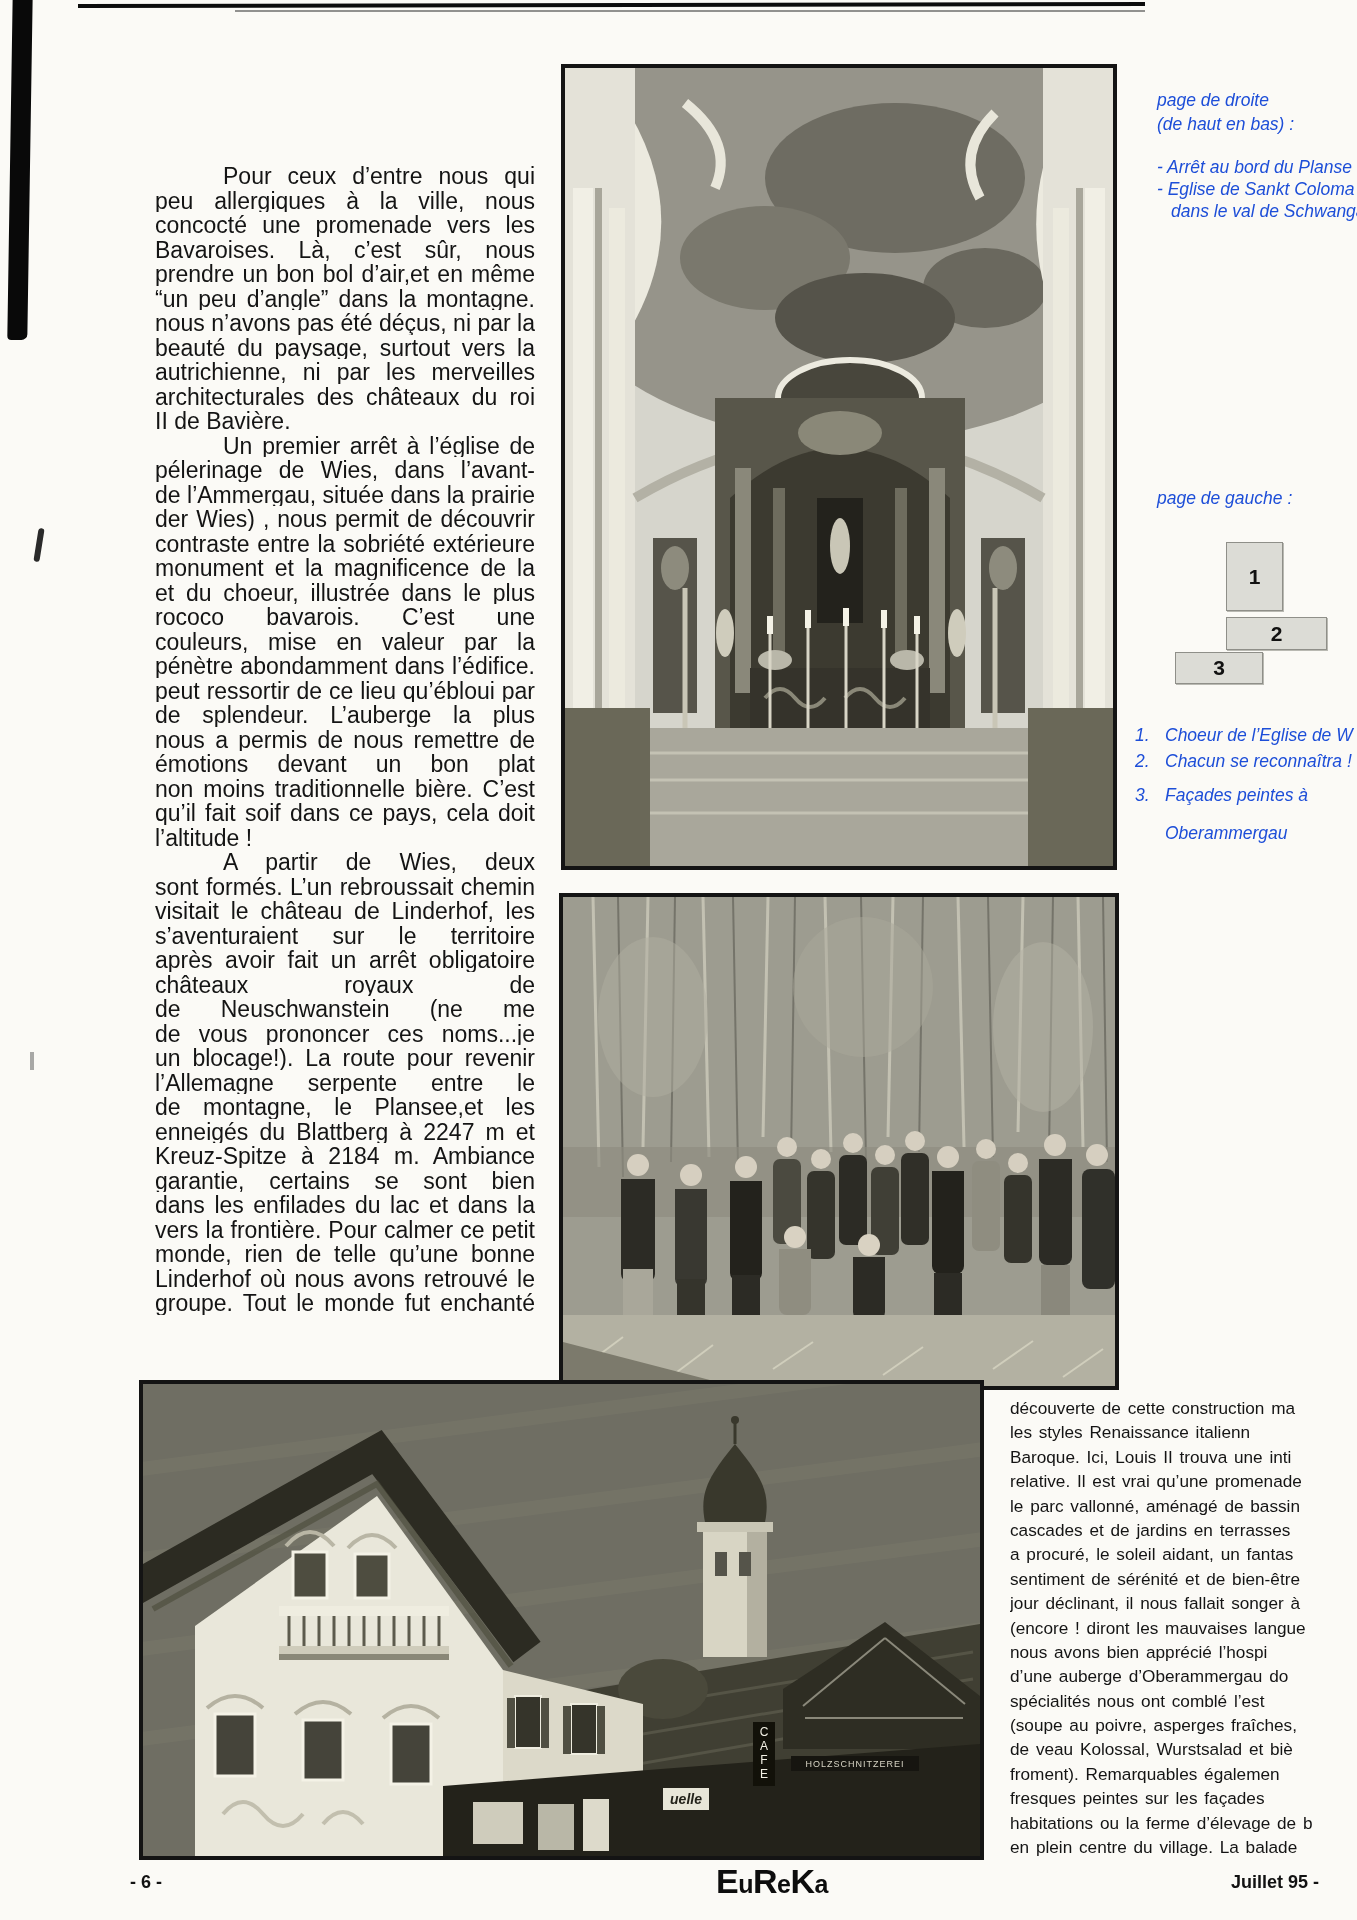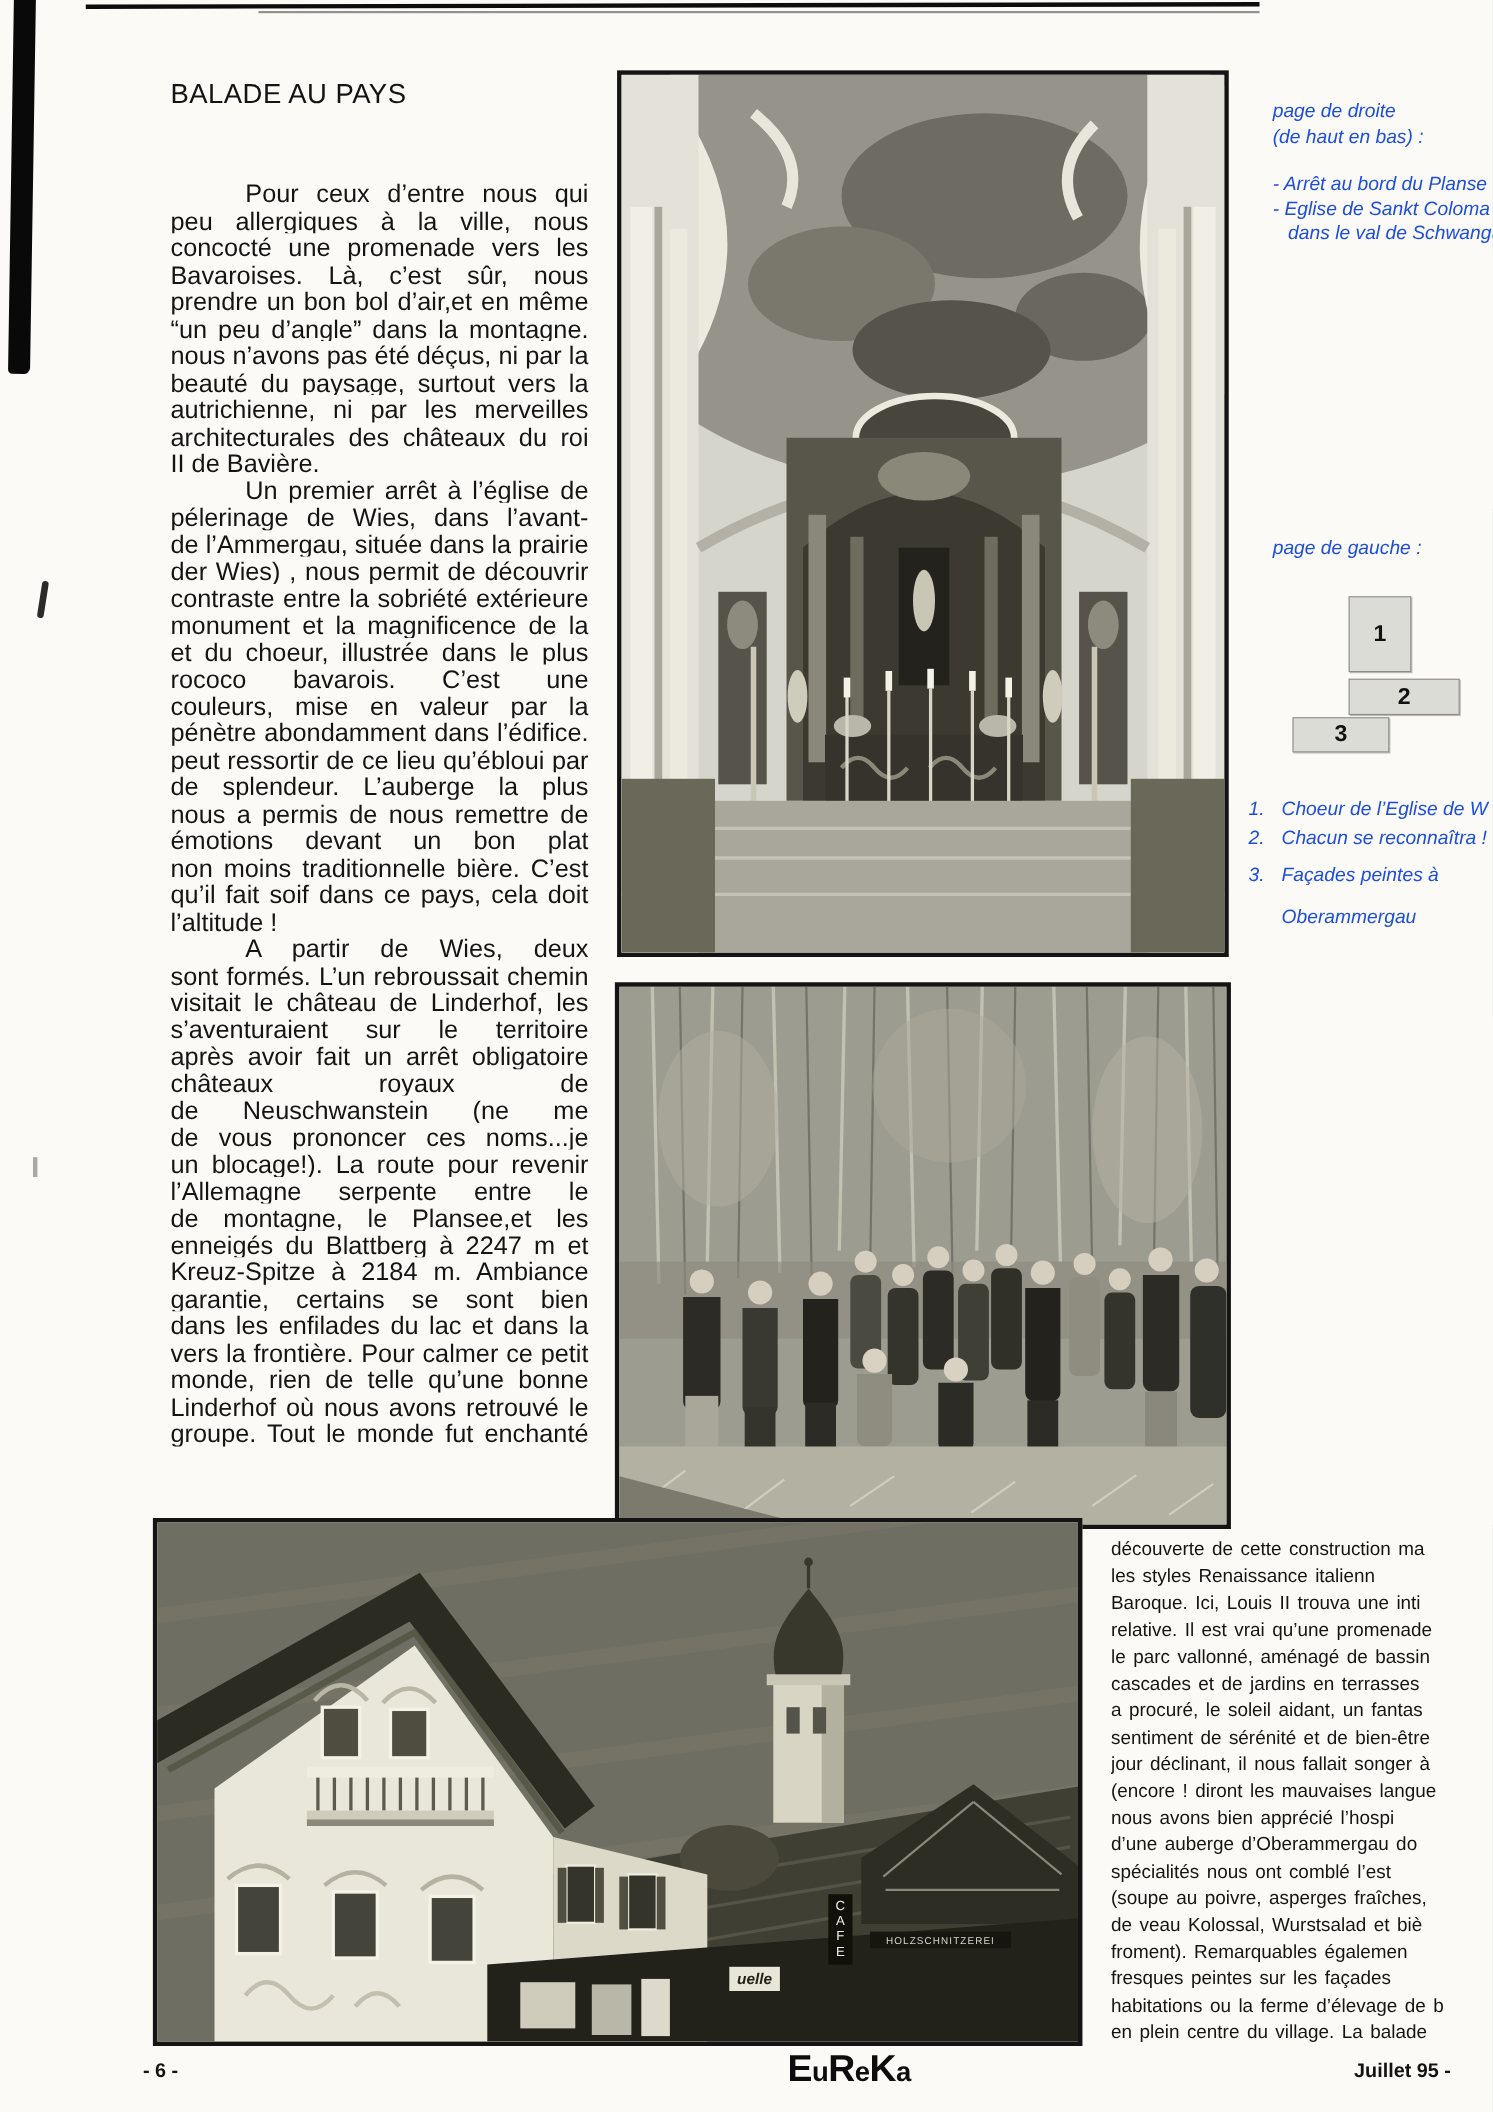--- a/index.html
+++ b/index.html
@@ -59,21 +59,20 @@
 
 <div class="page">
 
   <div class="scanline1"></div>
   <div class="scanline2"></div>
   <div class="scanbar"></div>
   <div class="scantick1"></div>
   <div class="scantick2"></div>
 
   <div class="title">
-    <div>BALADE AU PAYS</div>
   </div>
 
   <div class="leftcol">
     <div class="para">
       <div class="ln first">Pour ceux d’entre nous qui sont un</div>
       <div class="ln">peu allergiques à la ville, nous avions</div>
       <div class="ln">concocté une promenade vers les Alpes</div>
       <div class="ln">Bavaroises. Là, c’est sûr, nous allions</div>
       <div class="ln">prendre un bon bol d’air,et en même temps</div>
       <div class="ln">“un peu d’angle” dans la montagne. Et bien,</div>

